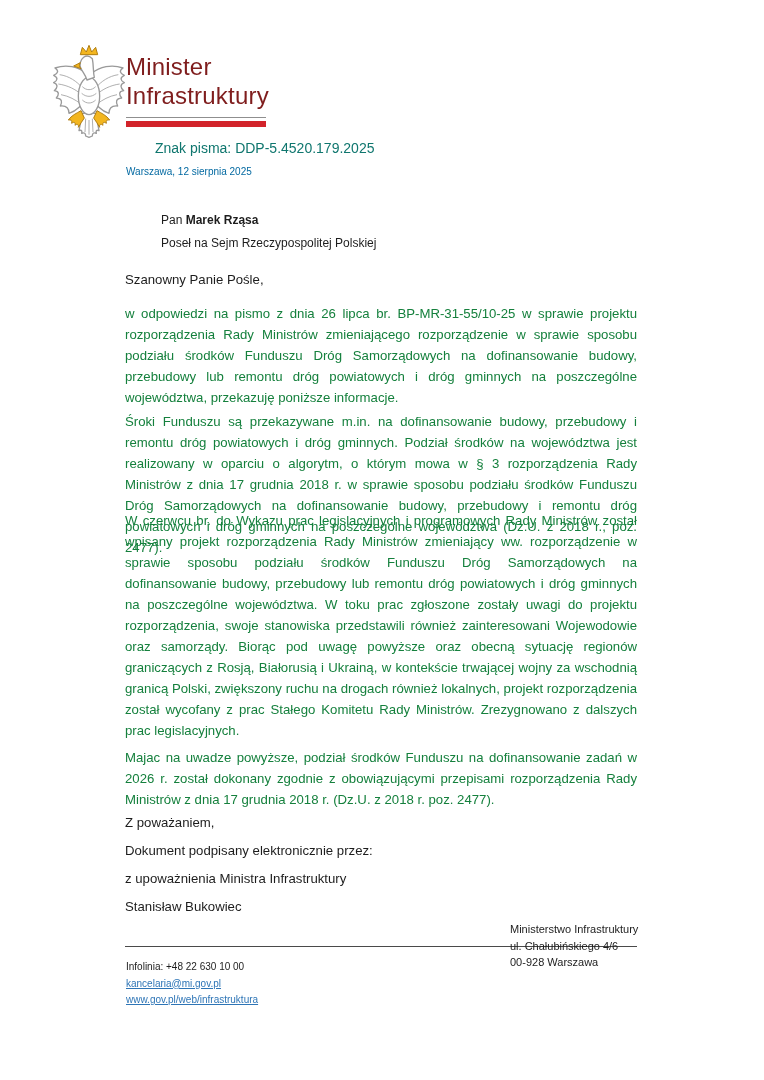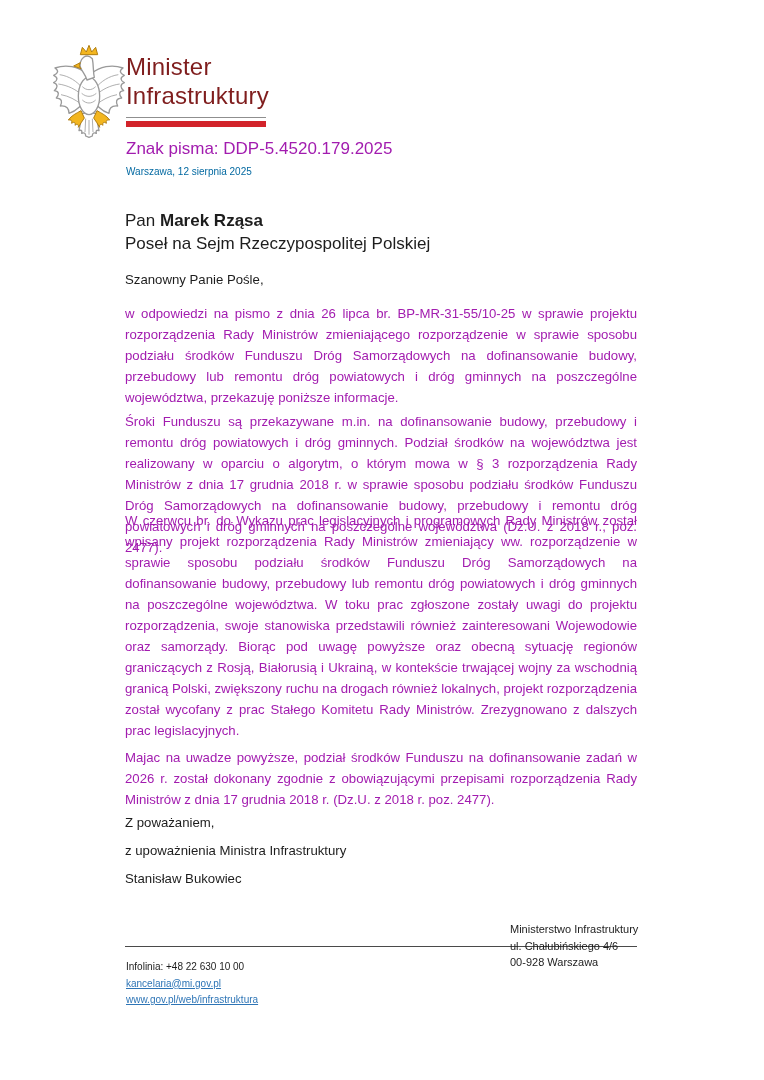--- a/index.html
+++ b/index.html
@@ -19,31 +19,31 @@
     width: 82px; height: 104px;
   }
   .brand { position: absolute; left: 126px; top: 52px; width: 300px; }
   .brand-title {
     font-size: 24px; line-height: 29px;
     color: #7f1d1d; letter-spacing: 0.2px; font-weight: 400;
   }
   .brand-rules { margin-top: 7px; width: 140px; }
   .rule-gray { height: 1px; background: #8f8f8f; }
   .rule-red { height: 6px; background: #d2232a; margin-top: 3px; }
-  .ref-line { margin-top: 10px; font-size: 17px; line-height: 23px; color: #a21caf; }
+  .ref-line { margin-top: 10px; font-size: 14px; line-height: 23px; color: #0f766e; margin-left: 29px; }
   .date-line { font-size: 10px; line-height: 23px; color: #0369a1; }
 
   
   .abs { position: absolute; left: 125px; width: 512px; }
-  .recipient { top: 209px; font-size: 17px; line-height: 23px; }
+  .recipient { top: 209px; font-size: 12px; line-height: 23px; margin-left: 36px; }
   .recipient strong { font-weight: 700; }
   .greeting { top: 269px; font-size: 13.2px; line-height: 21px; }
   .para {
     font-size: 13.2px; line-height: 21px;
-    text-align: justify; color: #a21caf;
+    text-align: justify; color: #15803d;
   }
   .p1 { top: 303px; }
   .p2 { top: 411px; }
   .p3 { top: 510px; }
   .p4 { top: 747px; }
   .closing { top: 812px; font-size: 13.2px; line-height: 21px; }
   .signature { top: 840px; font-size: 13.2px; line-height: 21px; }
   .signature .sig-line { margin: 0 0 7px 0; }
 
   
@@ -102,20 +102,21 @@
 
   <div class="abs greeting">Szanowny Panie Pośle,</div>
 
   <p class="abs para p1">w odpowiedzi na pismo z dnia 26 lipca br. BP-MR-31-55/10-25 w sprawie projektu rozporządzenia Rady Ministrów zmieniającego rozporządzenie w sprawie sposobu podziału środków Funduszu Dróg Samorządowych na dofinansowanie budowy, przebudowy lub remontu dróg powiatowych i dróg gminnych na poszczególne województwa, przekazuję poniższe informacje.</p>
   <p class="abs para p2">Śroki Funduszu są przekazywane m.in. na dofinansowanie budowy, przebudowy i remontu dróg powiatowych i dróg gminnych. Podział środków na województwa jest realizowany w oparciu o algorytm, o którym mowa w § 3 rozporządzenia Rady Ministrów z dnia 17 grudnia 2018 r. w sprawie sposobu podziału środków Funduszu Dróg Samorządowych na dofinansowanie budowy, przebudowy i remontu dróg powiatowych i dróg gminnych na poszczególne województwa (Dz.U. z 2018 r., poz. 2477).</p>
   <p class="abs para p3">W czerwcu br. do Wykazu prac legislacyjnych i programowych Rady Ministrów został wpisany projekt rozporządzenia Rady Ministrów zmieniający ww. rozporządzenie w sprawie sposobu podziału środków Funduszu Dróg Samorządowych na dofinansowanie budowy, przebudowy lub remontu dróg powiatowych i dróg gminnych na poszczególne województwa. W toku prac zgłoszone zostały uwagi do projektu rozporządzenia, swoje stanowiska przedstawili również zainteresowani Wojewodowie oraz samorządy. Biorąc pod uwagę powyższe oraz obecną sytuację regionów graniczących z Rosją, Białorusią i Ukrainą, w kontekście trwającej wojny za wschodnią granicą Polski, zwiększony ruchu na drogach również lokalnych, projekt rozporządzenia został wycofany z prac Stałego Komitetu Rady Ministrów. Zrezygnowano z dalszych prac legislacyjnych.</p>
   <p class="abs para p4">Majac na uwadze powyższe, podział środków Funduszu na dofinansowanie zadań w 2026 r. został dokonany zgodnie z obowiązującymi przepisami rozporządzenia Rady Ministrów z dnia 17 grudnia 2018 r. (Dz.U. z 2018 r. poz. 2477).</p>
 
   <div class="abs closing">Z poważaniem,</div>
   <div class="abs signature">
+    <p class="sig-line">Dokument podpisany elektronicznie przez:</p>
     <p class="sig-line">z upoważnienia Ministra Infrastruktury</p>
     <p class="sig-line">Stanisław Bukowiec</p>
   </div>
 
   <div class="footer-rule"></div>
   <div class="footer-left">
     <p>Infolinia: +48 22 630 10 00</p>
     <p><a class="footer-link">kancelaria@mi.gov.pl</a></p>
     <p><a class="footer-link">www.gov.pl/web/infrastruktura</a></p>
   </div>

